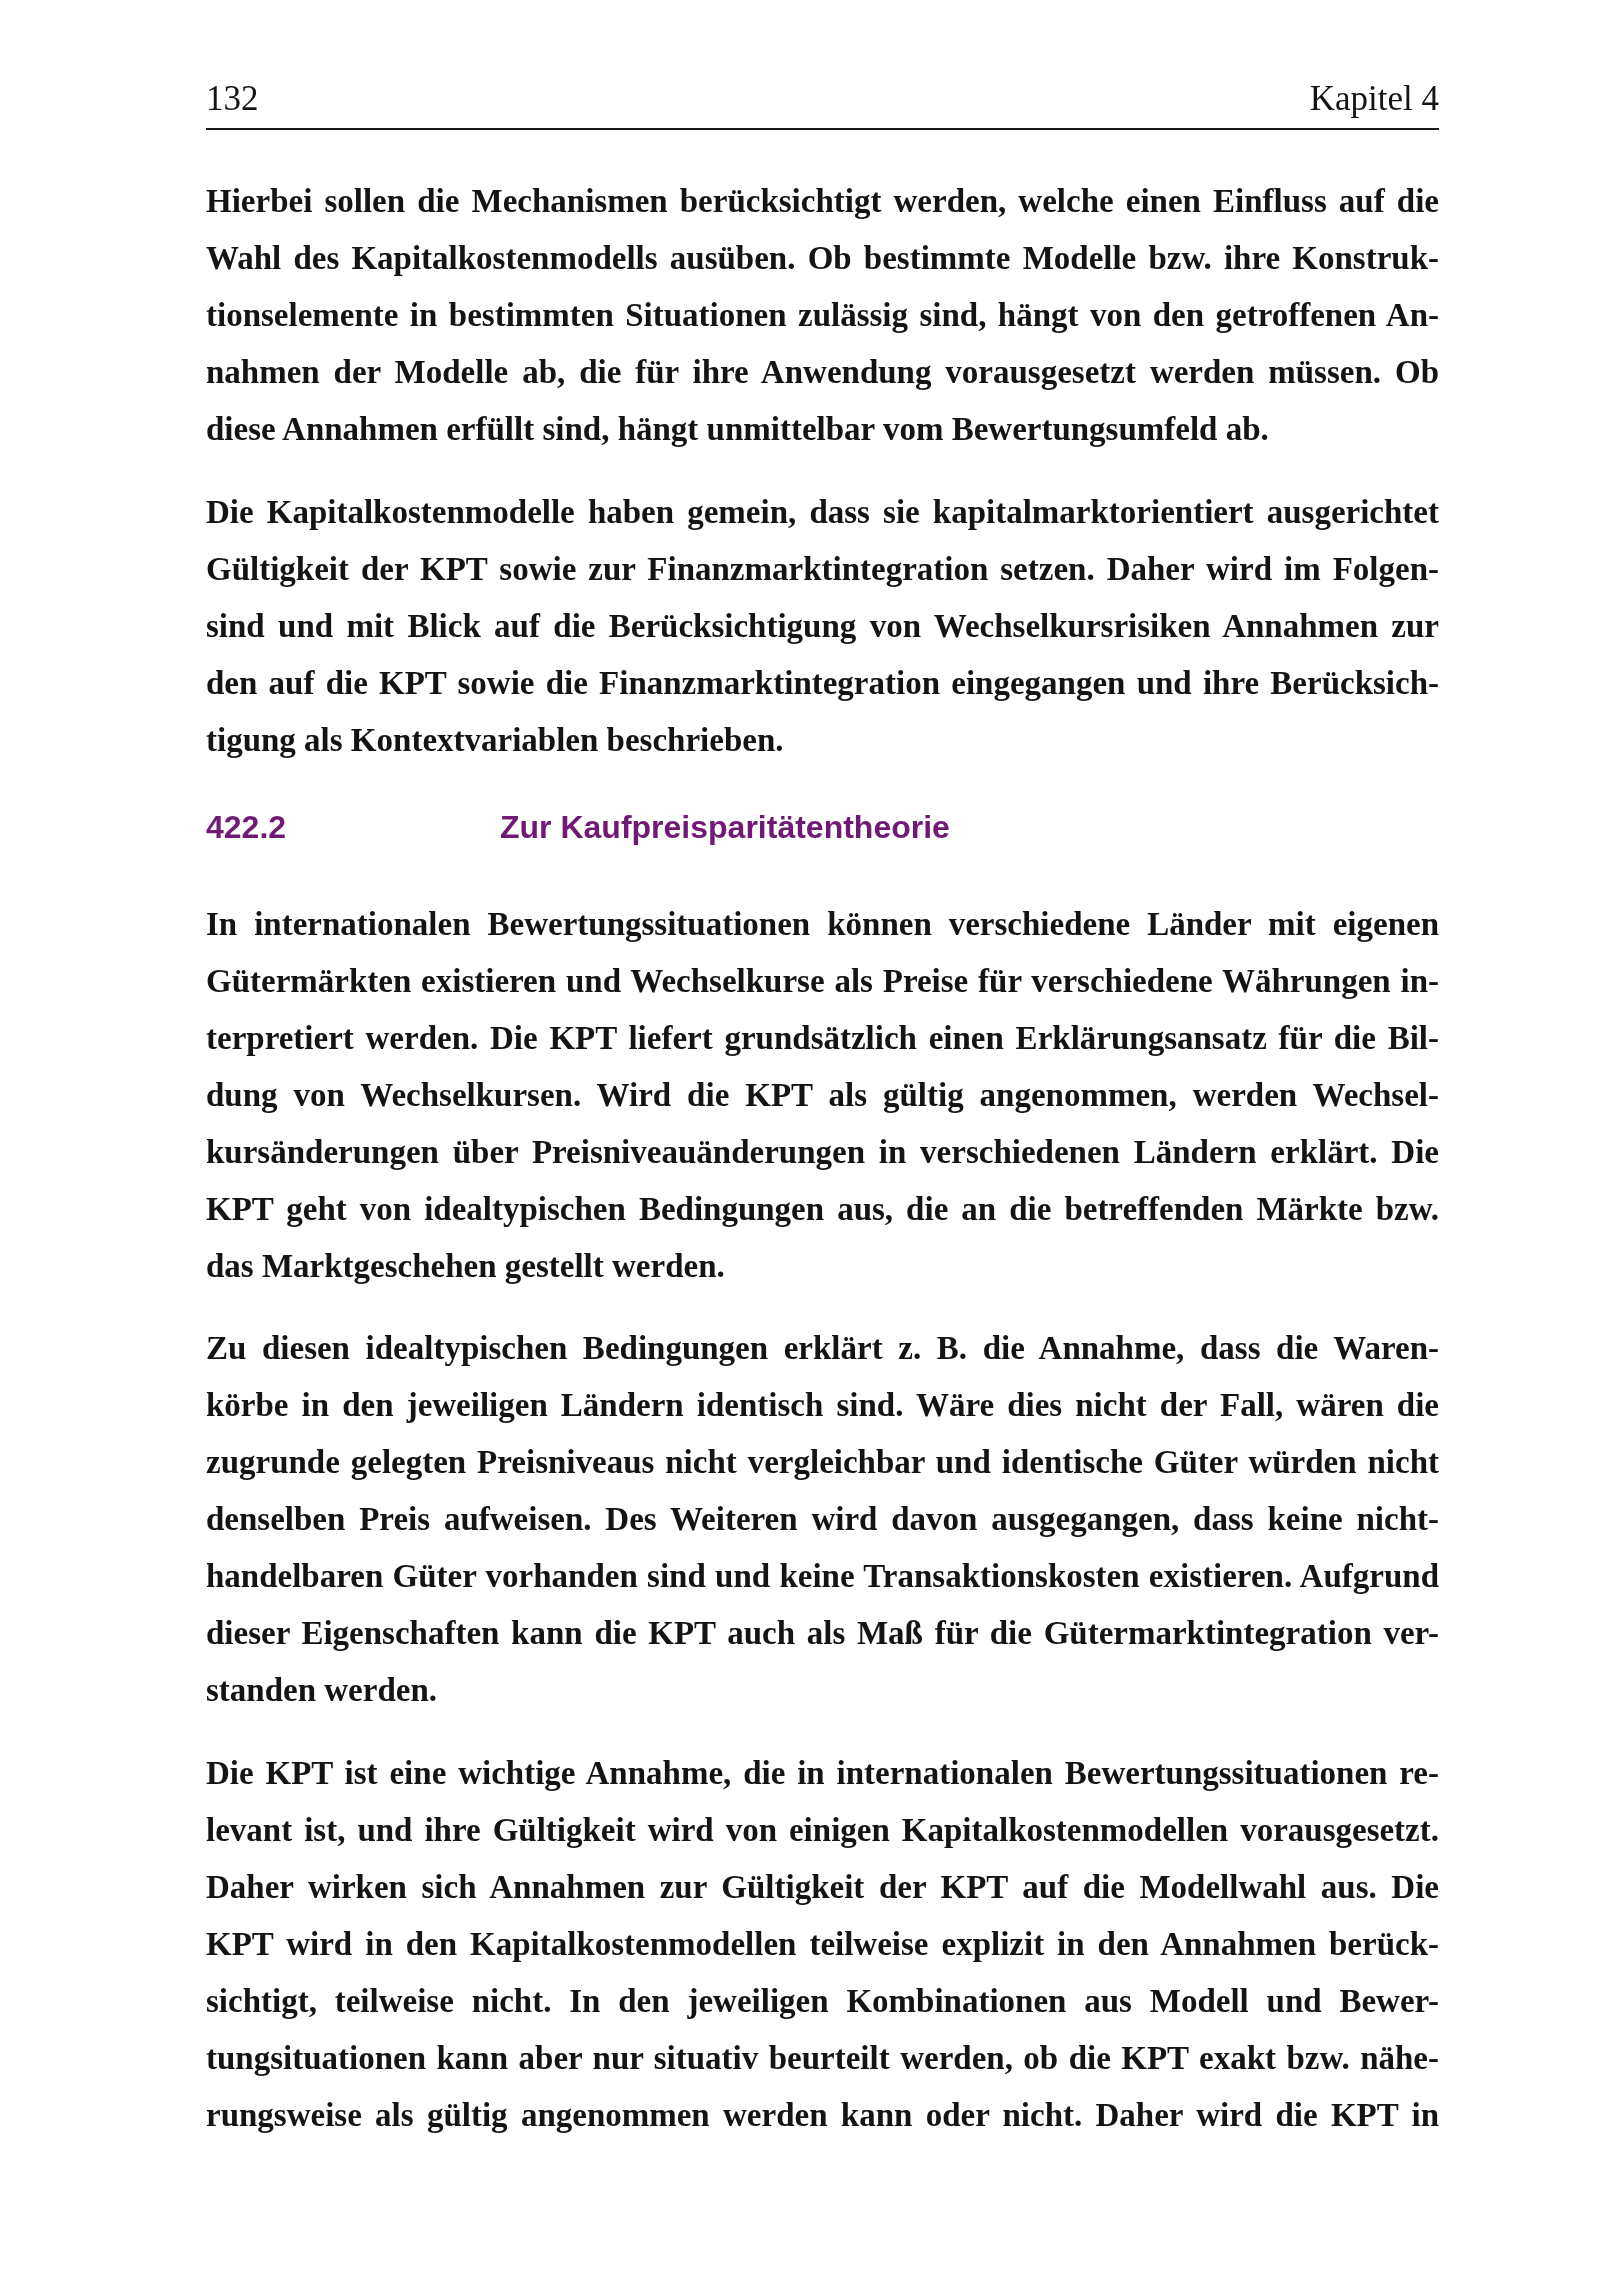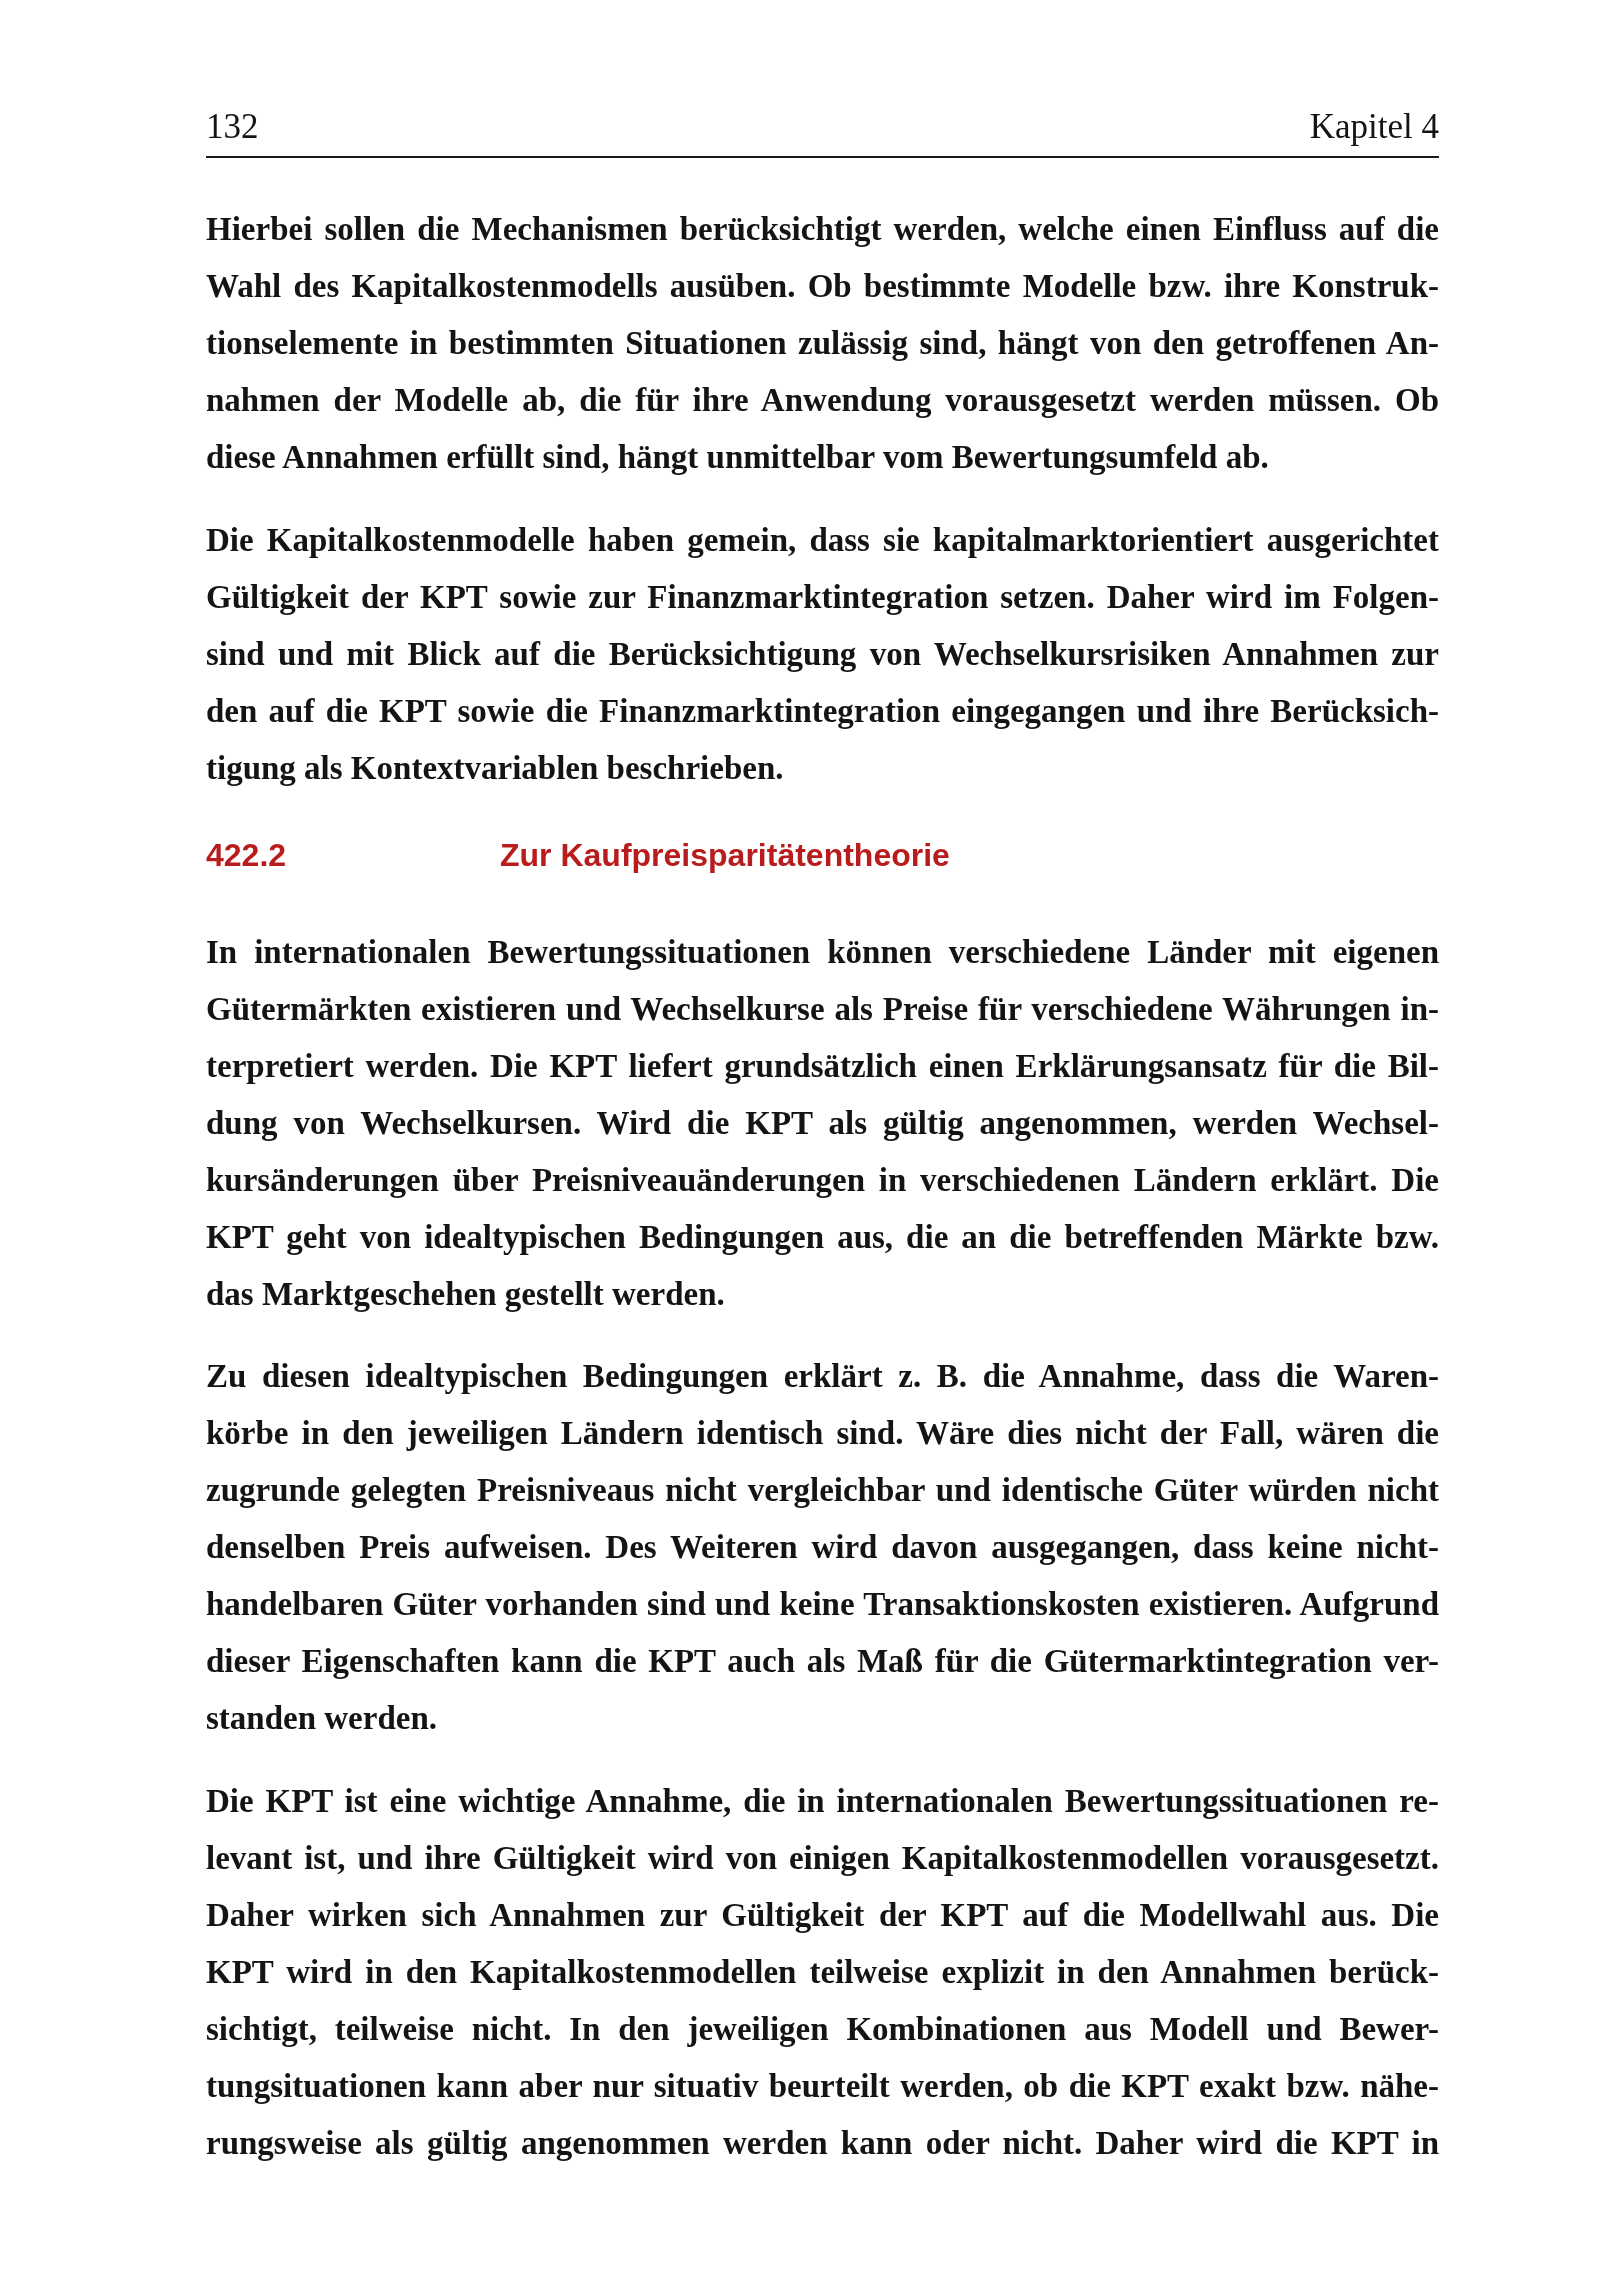--- a/index.html
+++ b/index.html
@@ -17,21 +17,21 @@
     overflow: hidden;
   }
   .content {
     margin-left: 206px;
     width: 1233px;
   }
   .page-header {
     display: flex;
     justify-content: space-between;
     align-items: baseline;
-    padding-top: 108px;
+    padding-top: 80px;
     padding-bottom: 9.8px;
     border-bottom: 2px solid #1a1a1a;
     font-size: 35px;
     line-height: 1.1;
   }
   .doc-body {
     padding-top: 43px;
     font-weight: bold;
   }
   .paragraph {
@@ -48,21 +48,21 @@
   .line.last {
     text-align-last: left;
   }
   .section-heading {
     display: flex;
     align-items: baseline;
     margin: 39px 0 49px 0;
     font-family: "Liberation Sans", "DejaVu Sans", sans-serif;
     font-size: 32px;
     line-height: 39px;
-    color: #b91c1c;
+    color: #701a75;
   }
   .section-number {
     flex: 0 0 294px;
   }
   .section-title {
     flex: 1 1 auto;
   }
 </style>
 </head>
 <body>

